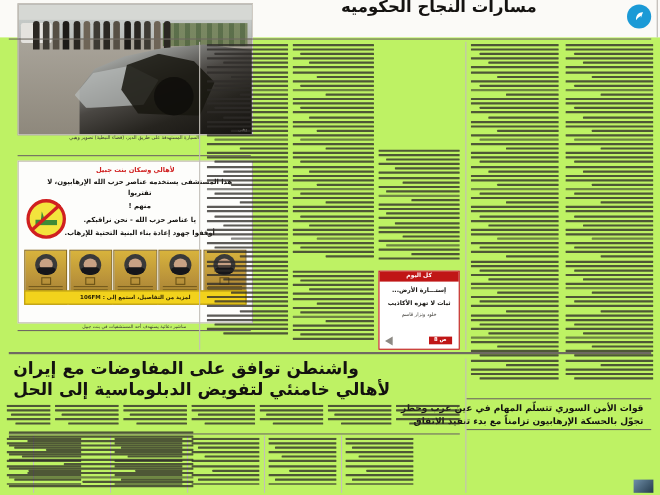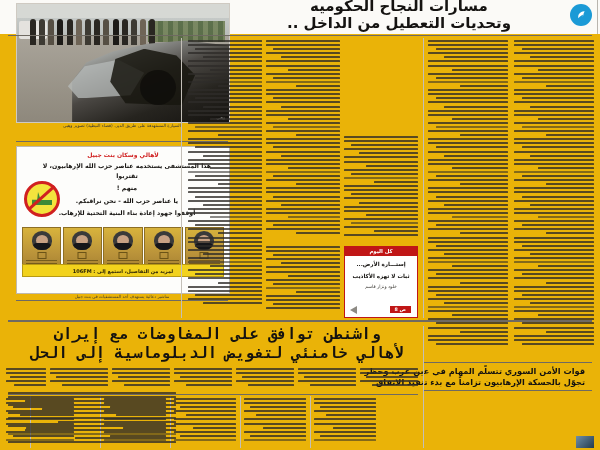--- a/index.html
+++ b/index.html
@@ -1,17 +1,17 @@
 <!DOCTYPE html>
 <html lang="ar" dir="rtl"><head>
 <meta charset="utf-8">
 <style>
   html,body{margin:0;padding:0;background:#ffffff;}
   body{width:600px;height:450px;overflow:hidden;font-family:"DejaVu Sans","Liberation Sans",sans-serif;}
-  .page{position:relative;width:600px;height:450px;background:#eab308;overflow:hidden;}
+  .page{position:relative;width:600px;height:450px;background:#bef264;overflow:hidden;}
 
   
   .tline{height:2px;background:#2e2c29;opacity:.78;margin-bottom:2.1px;border-radius:.5px;}
   .tline.s90{width:90%}.tline.s80{width:80%}.tline.s70{width:70%}.tline.s60{width:60%}.tline.s100{width:100%}
   .tline.light{opacity:.55}
 
   
   .topbar{position:absolute;left:0;top:0;width:600px;height:34px;background:#fbfaf7;}
   .tr-headline{position:absolute;right:46px;top:-2px;width:310px;text-align:center;}
   .tr-headline .l1{font-size:15px;font-weight:bold;color:#151311;letter-spacing:-0.3px;line-height:17px;white-space:nowrap;}
@@ -65,21 +65,21 @@
   .strip .cell .head:after{content:"";position:absolute;left:1px;bottom:0;width:18px;height:7px;background:#16161a;border-radius:4px 4px 0 0;}
   .strip .cell .ln{position:absolute;left:3px;right:3px;height:1.2px;background:#5d4712;opacity:.7}
   .strip .cell .sq{position:absolute;left:50%;transform:translateX(-50%);top:24px;width:7px;height:5px;
      border:.5px solid #6b5316;}
   .ybar{position:absolute;left:5px;right:5px;bottom:16px;height:11px;background:#f2d21c;border:.5px solid #b89a12;
      display:flex;align-items:center;justify-content:center;}
   .ybar span{font-size:5px;font-weight:bold;color:#2a2206;}
   .poster-cap{position:absolute;left:16px;top:294px;width:212px;text-align:center;font-size:4.2px;color:#3a3833;}
 
   
-  .mid-headline{position:absolute;right:178px;top:326px;width:410px;text-align:center;font-family:Liberation Mono, monospace;}
+  .mid-headline{position:absolute;right:178px;top:326px;width:410px;text-align:left;}
   .mid-headline .h1{font-size:15.5px;font-weight:bold;color:#141210;line-height:19px;white-space:nowrap;}
   .mid-headline .h2{font-size:15.5px;font-weight:bold;color:#141210;line-height:19px;white-space:nowrap;}
 
   
   .r-headline{position:absolute;right:15px;top:366px;width:172px;text-align:left;}
   .r-headline .h1{font-size:8.2px;font-weight:bold;color:#141210;line-height:11px;white-space:nowrap;}
   .r-headline .h2{font-size:8.2px;font-weight:bold;color:#141210;line-height:11px;white-space:nowrap;}
 
   
   .kolbox{position:absolute;right:182px;top:246px;width:72px;height:70px;border:1px solid #c01616;background:#fff;}
@@ -98,21 +98,20 @@
   .shot{position:absolute;background:#2b2823;}
 </style>
 </head>
 <body>
 
 <div class="page">
 
   <div class="topbar">
     <div class="tr-headline">
       <div class="l1">مسارات النجاح الحكوميه</div>
-      <div class="l2">وتحديات التعطيل من الداخل ..</div>
     </div>
     <div class="logo-badge">
       <svg width="14" height="14" viewBox="0 0 14 14" aria-hidden="true">
         <path d="M10.6 3.2 C8.5 3.0 6.2 4.1 5.0 6.0 C4.2 7.3 4.0 8.9 4.4 10.3 C5.6 8.3 7.6 6.9 9.8 6.4 L8.2 8.9 Z" fill="#ffffff"></path>
       </svg>
     </div>
     <div class="vrule"></div>
   </div>
 
   <div class="photo">

